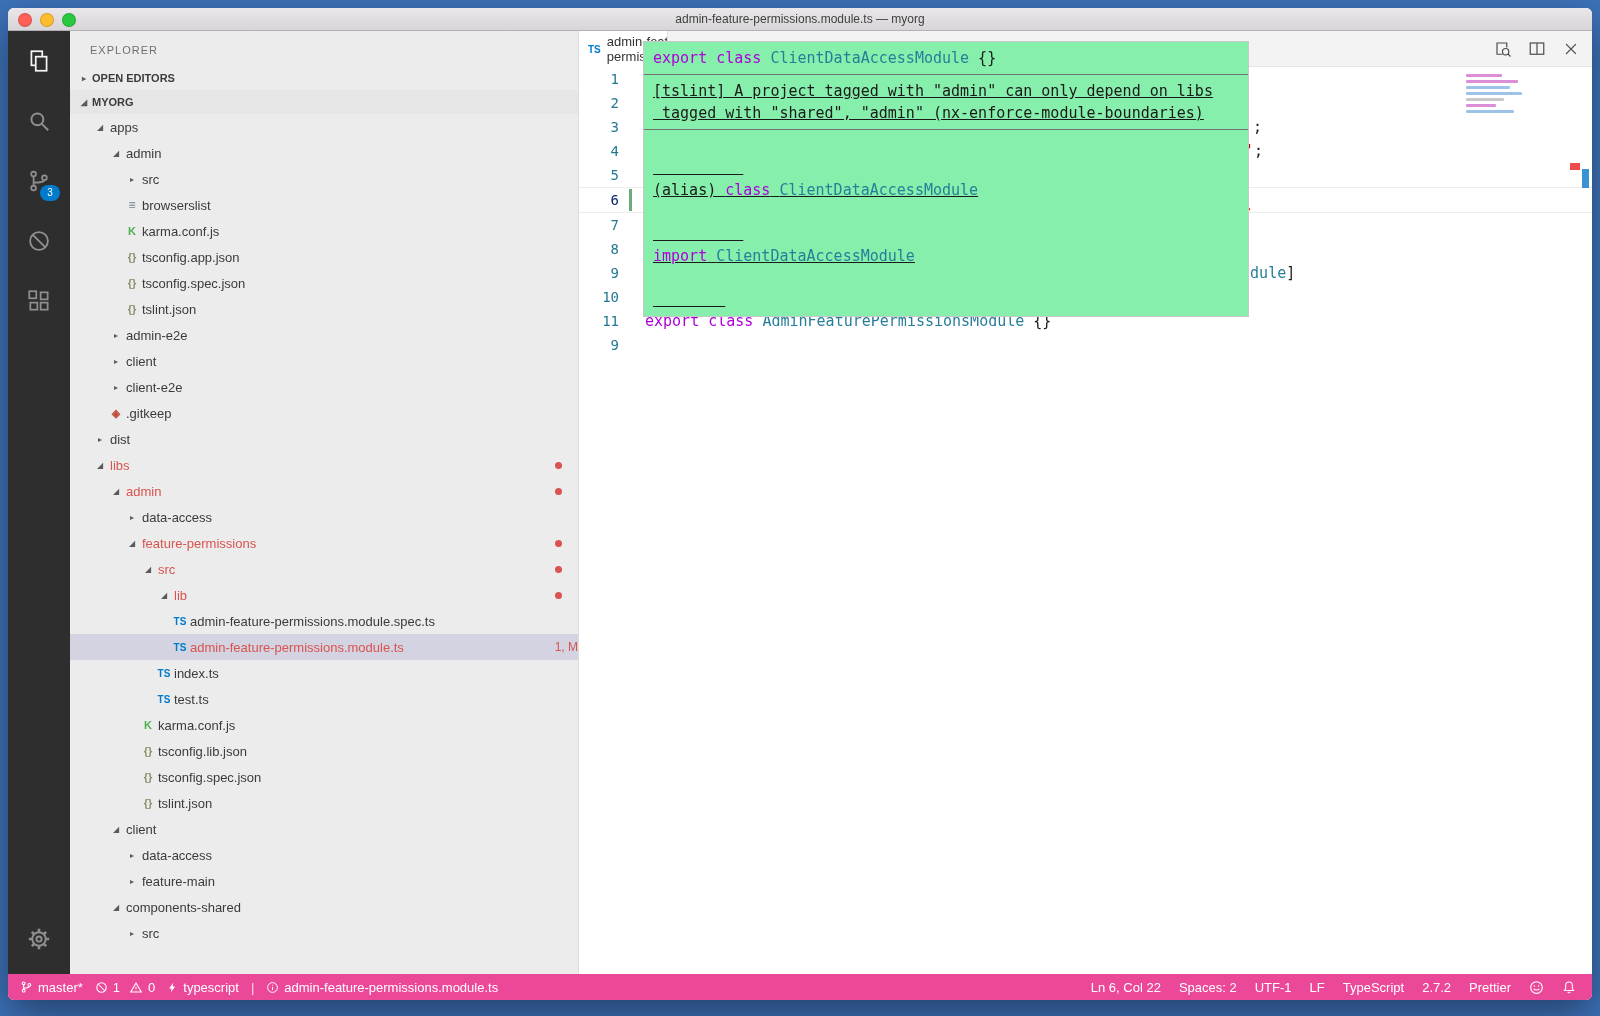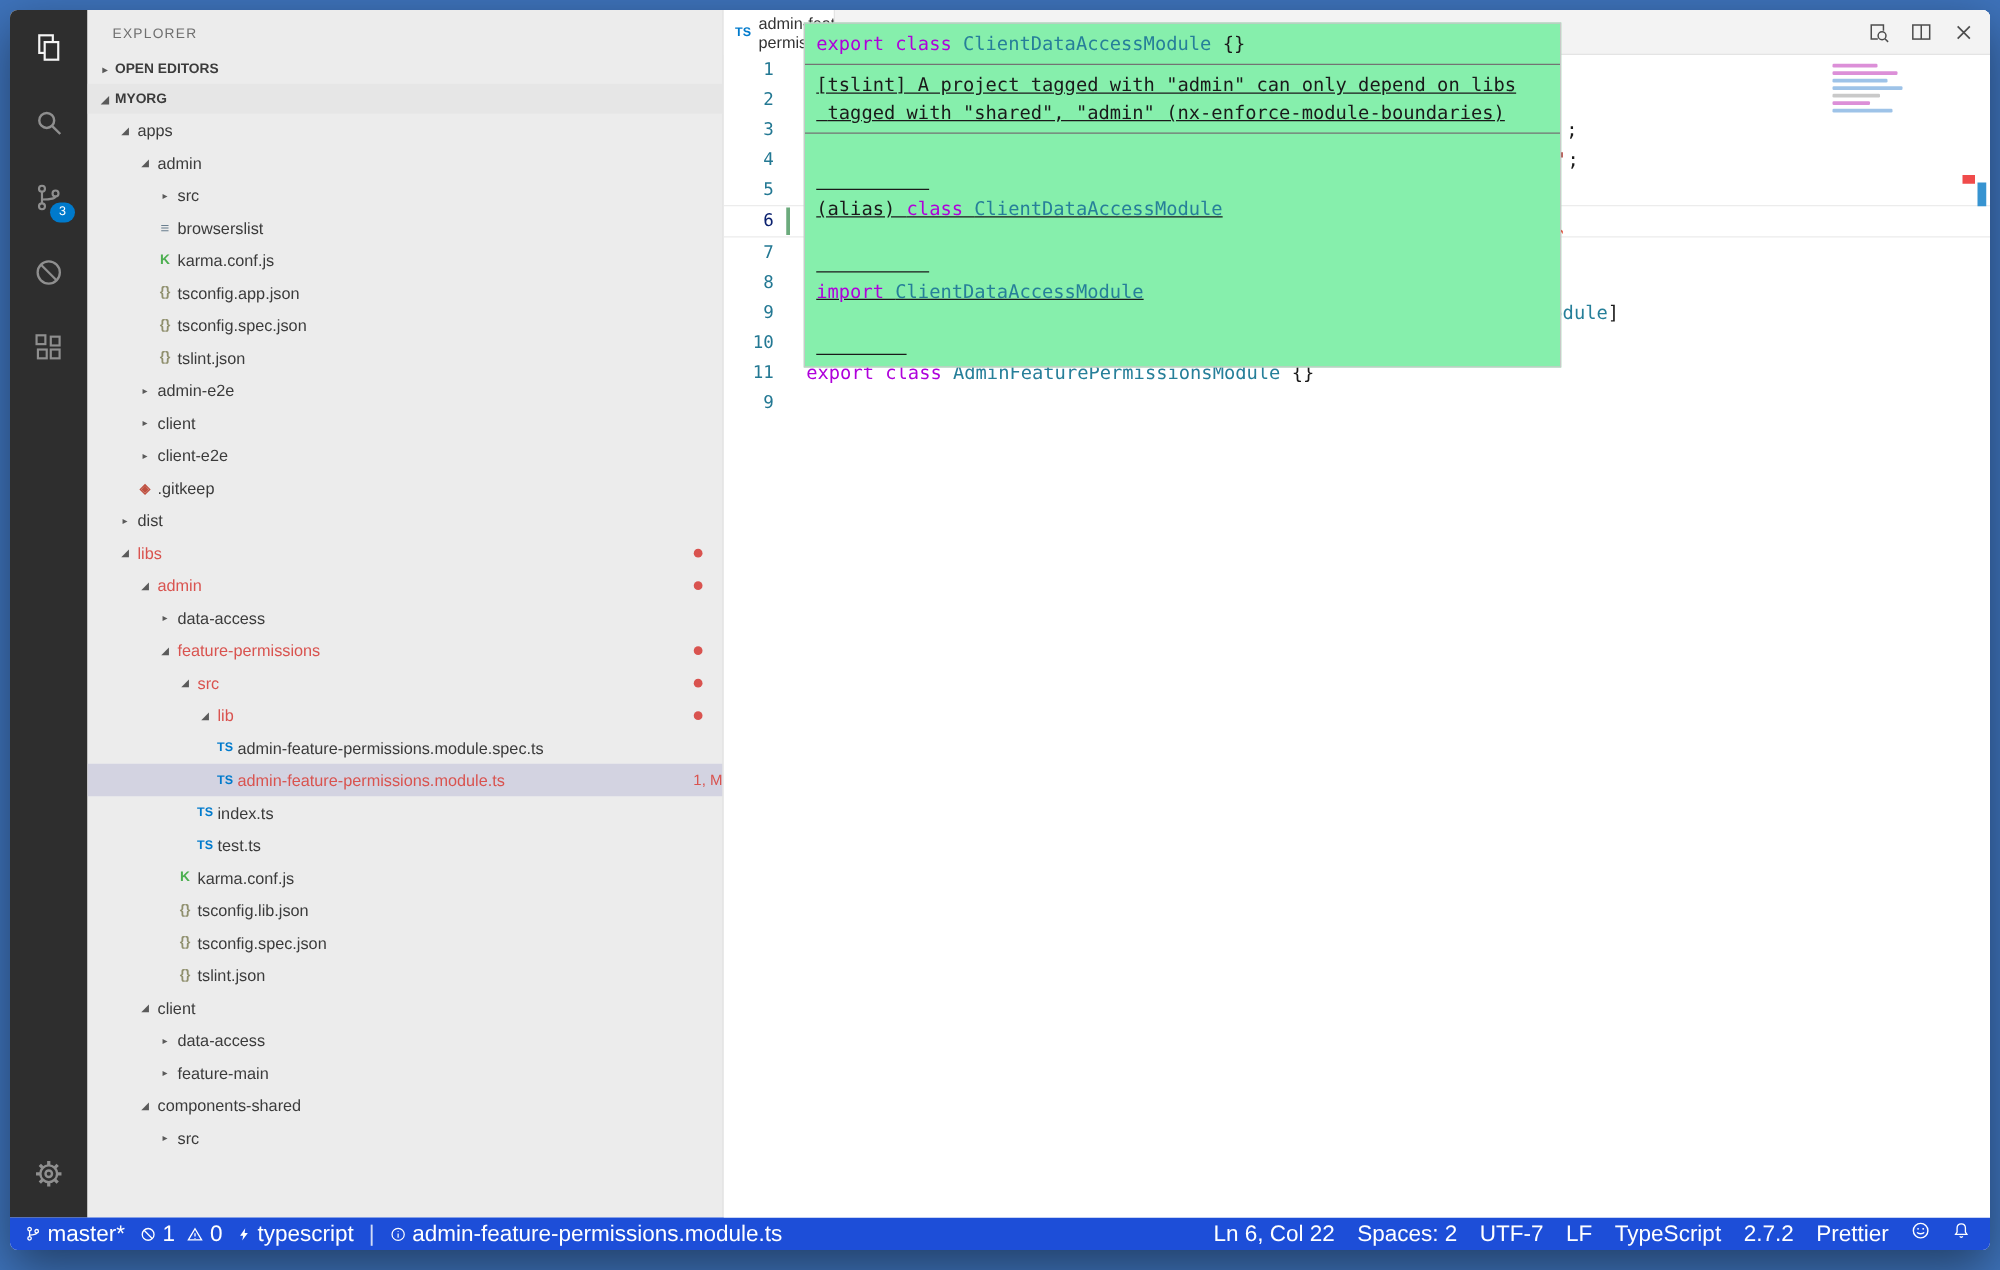--- a/index.html
+++ b/index.html
@@ -78,33 +78,41 @@
     background:#86efac;border:1px solid #c8c8c8;
     font-family:"DejaVu Sans Mono","Liberation Mono",monospace;font-size:15px;color:#1a1a1a;}
   .hover-sec{padding:5px 9px;line-height:22px;white-space:pre-wrap;}
   .hover-sec + .hover-sec{border-top:1px solid #737373;text-decoration:underline;}
   
   .minimap{position:absolute;right:64px;top:40px;width:62px;z-index:4;}
   .mm-line{height:3px;margin:3px 0;border-radius:1px;}
   .ruler-red{position:absolute;right:12px;top:132px;width:10px;height:7px;background:#f04b4b;z-index:4;}
   .ruler-blue{position:absolute;right:3px;top:138px;width:7px;height:19px;background:#3794d1;z-index:4;}
   
-  .statusbar{height:26px;flex:0 0 26px;background:#1d4ed8;color:#fff;display:flex;align-items:center;
-    font-size:18px;padding:0 12px;}
+  .statusbar{height:26px;flex:0 0 26px;background:#ec4899;color:#fff;display:flex;align-items:center;
+    font-size:13px;padding:0 12px;}
   .sb-left{display:flex;align-items:center;gap:12px;}
   .sb-right{margin-left:auto;display:flex;align-items:flex-start;gap:18px;padding-right:4px;}
   .sb-item{display:flex;align-items:center;gap:5px;cursor:pointer;white-space:nowrap;}
   .sb-sepchar{opacity:.8;}
   svg{display:block;}
 </style>
 </head>
 <body>
 
 <div class="window">
 
+  <div class="titlebar">
+    <div class="lights">
+      <span class="light red"></span>
+      <span class="light yellow"></span>
+      <span class="light green"></span>
+    </div>
+    <div class="title">admin-feature-permissions.module.ts — myorg</div>
+  </div>
 
   <div class="main">
 
     <div class="activity">
       <div class="act-item active">
         <svg width="26" height="26" viewBox="0 0 24 24" fill="none" stroke="currentColor" stroke-width="1.6">
           <rect x="5" y="3" width="10" height="13"></rect>
           <rect x="9" y="8" width="10" height="13" fill="#2e2e2e"></rect>
         </svg>
       </div>
@@ -437,21 +445,21 @@
           <circle cx="8" cy="8" r="6"></circle>
             <path d="M8 7.2v4"></path>
             <path d="M8 4.6v.9"></path>
         </svg>
         <span>admin-feature-permissions.module.ts</span>
       </span>
     </div>
     <div class="sb-right">
       <span class="sb-item">Ln 6, Col 22</span>
       <span class="sb-item">Spaces: 2</span>
-      <span class="sb-item">UTF-7</span>
+      <span class="sb-item">UTF-1</span>
       <span class="sb-item">LF</span>
       <span class="sb-item">TypeScript</span>
       <span class="sb-item">2.7.2</span>
       <span class="sb-item">Prettier</span>
       <span class="sb-item">
         <svg width="15" height="15" viewBox="0 0 16 16" fill="none" stroke="#fff" stroke-width="1.2">
           <circle cx="8" cy="8" r="6.2"></circle>
           <circle cx="5.8" cy="6.5" r="0.8" fill="#fff" stroke="none"></circle>
           <circle cx="10.2" cy="6.5" r="0.8" fill="#fff" stroke="none"></circle>
           <path d="M5 9.5c1 1.6 5 1.6 6 0"></path>

